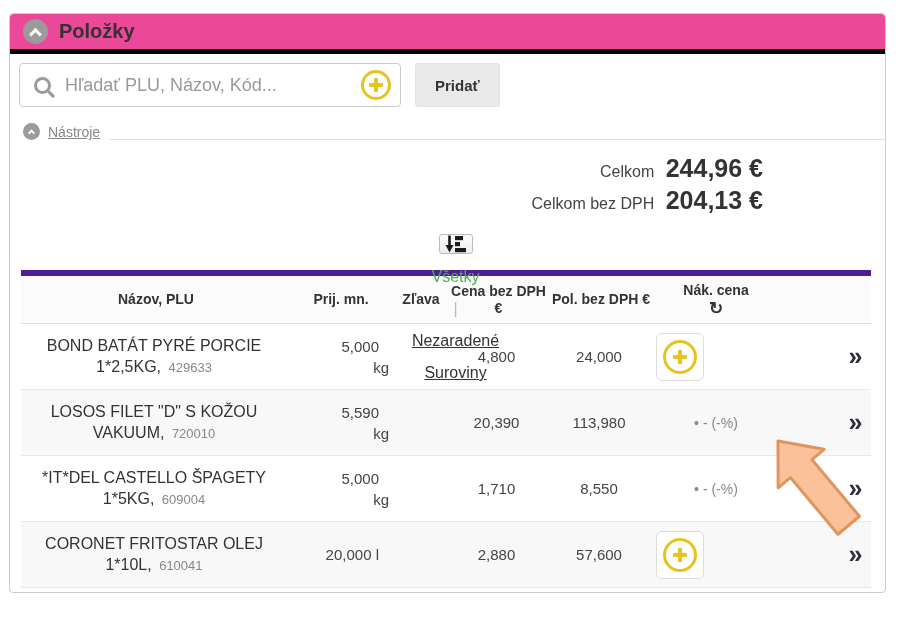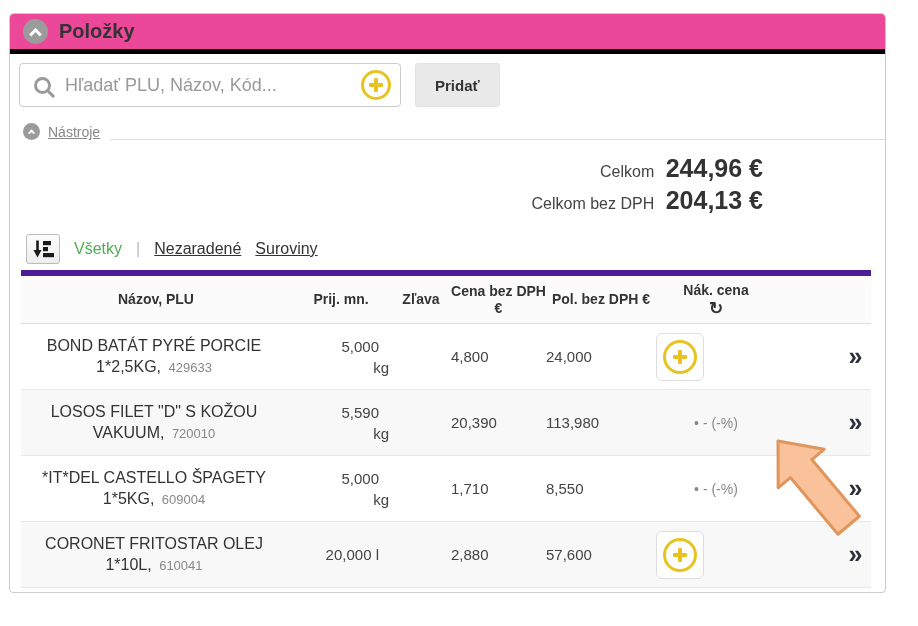--- a/index.html
+++ b/index.html
@@ -49,21 +49,21 @@
   .tools-link { color:#888; font-size:14px; text-decoration:underline; margin-left:8px; cursor:pointer; }
   .tools-line { flex:1; height:1px; background:#ddd; margin-left:10px; }
 
   
   .totals { margin-top:14px; padding-right:122px; text-align:right; }
   .totals-row { line-height:29px; white-space:nowrap; }
   .totals-label { font-size:16px; color:#444; }
   .totals-value { font-size:25px; font-weight:bold; color:#333; margin-left:7px; }
 
   
-  .filter-row { display:flex; align-items:center; margin:16px 0 0 16px; gap:14px; height:30px; }
+  .filter-row { display:flex; align-items:center; margin:16px 0 0 16px; gap:14px; height:30px;flex-direction:column; }
   .sort-btn { width:34px; height:30px; border:1px solid #bbb; border-radius:3px;
     background:linear-gradient(#fdfdfd,#ededed); display:flex; align-items:center;
     justify-content:center; cursor:pointer; }
   .tab { font-size:16px; cursor:pointer; }
   .tab.active { color:#4CAF50; text-decoration:none; }
   .tab.link { color:#333; text-decoration:underline; }
   .tab-sep { color:#bbb; font-size:16px; }
 
   
   .items-table { margin:6px 14px 0 11px; }
@@ -75,21 +75,21 @@
   .trow { min-height:66px; border-bottom:1px solid #e8e8e8; font-size:15px; color:#444;
     background:#fff; cursor:pointer; }
   .trow.alt { background:#f8f8f8; }
   .cell-name { text-align:center; padding-left:10px; font-size:16px; color:#333; line-height:21px;
     padding-right:14px; }
   .plu { font-size:13px; color:#888; margin-left:3px; }
   .cell-qty { text-align:right; line-height:21px; }
   .qty-main { display:block; padding-right:12px; }
   .qty-unit { display:block; padding-right:2px; }
   .qty-unit:empty { display:none; }
-  .cell-num { text-align:left; padding-right:4px; }
+  .cell-num { text-align:center; padding-right:4px; }
   .cell-purchase { text-align:center; color:#888; font-size:14px; }
   .plus-btn { width:48px; height:48px; background:#fff; border:1px solid #ddd; border-radius:6px;
     display:flex; align-items:center; justify-content:center; cursor:pointer; }
   .plus-btn .ring-plus { width:34px; height:34px; }
   .cell-more { text-align:center; font-size:25px; font-weight:bold; color:#2b303a;
     letter-spacing:-2px; cursor:pointer; }
 
   .cursor-arrow { position:absolute; left:0; top:0; pointer-events:none; }
 </style>
 </head>

